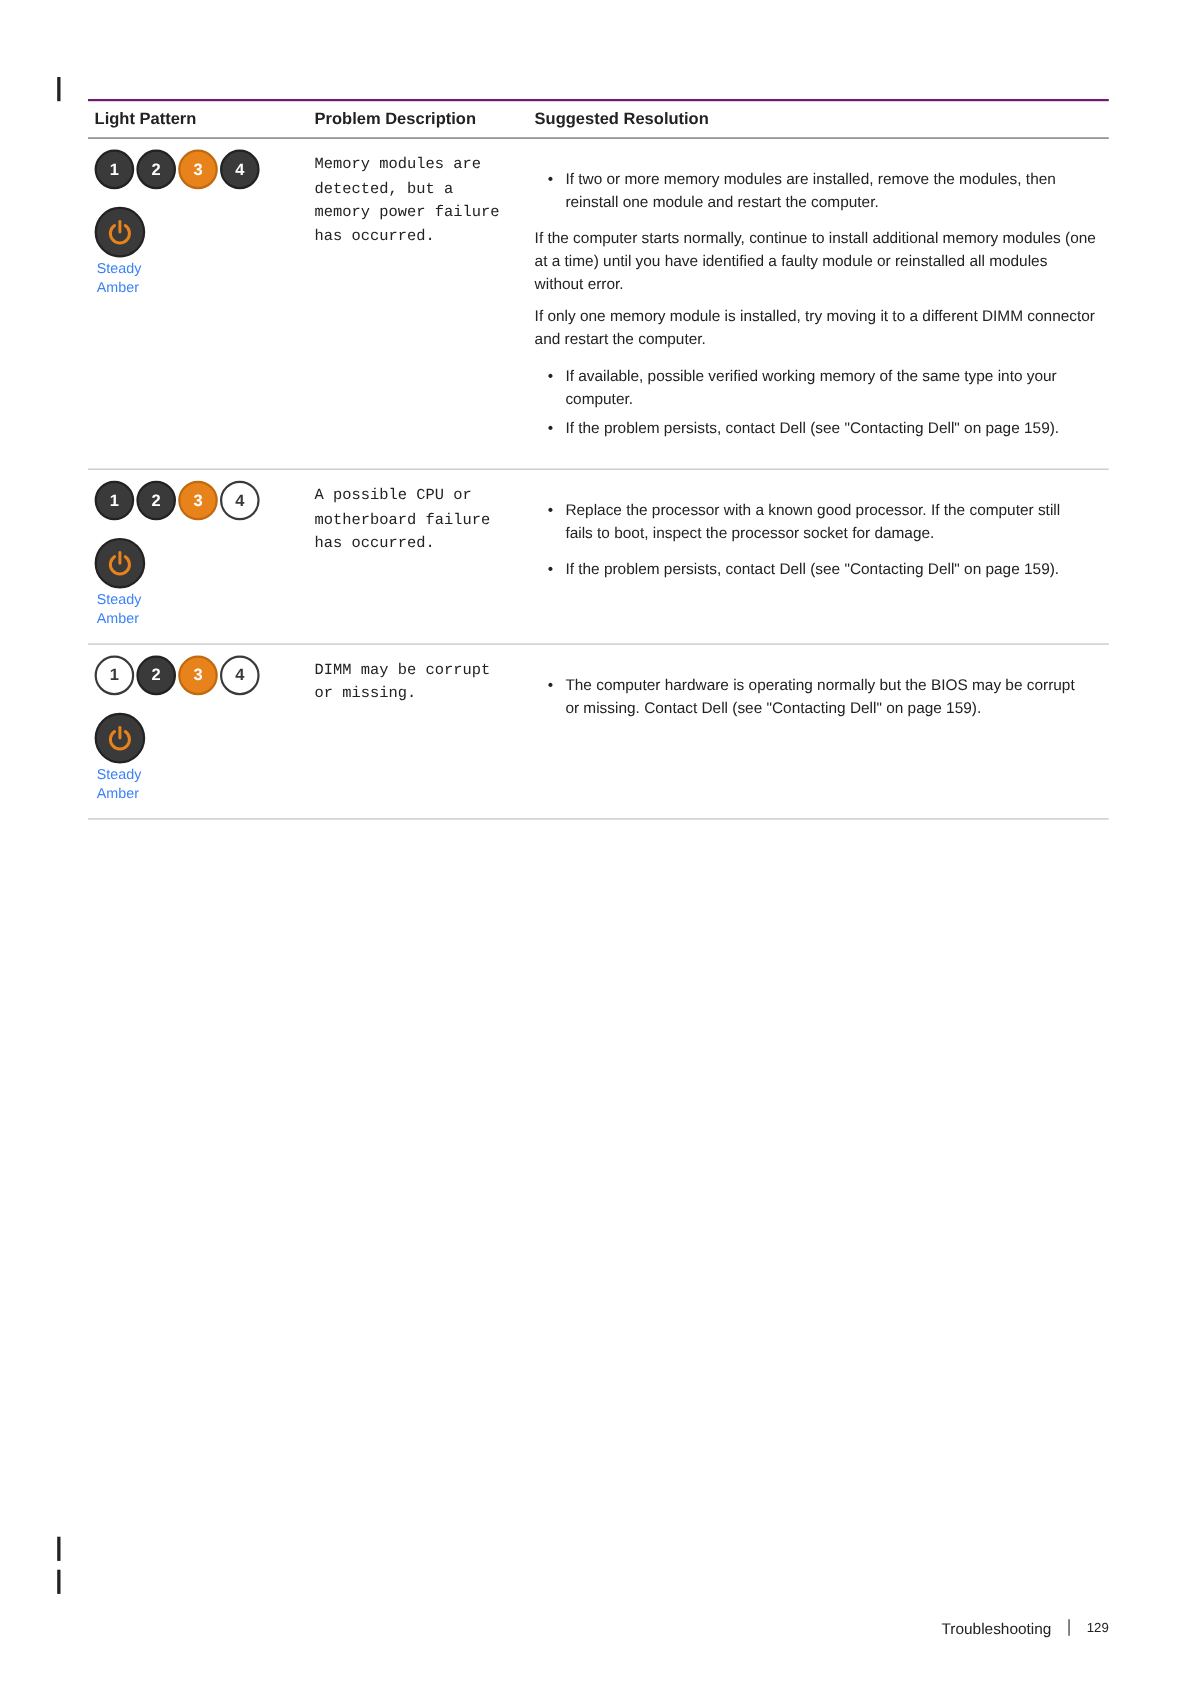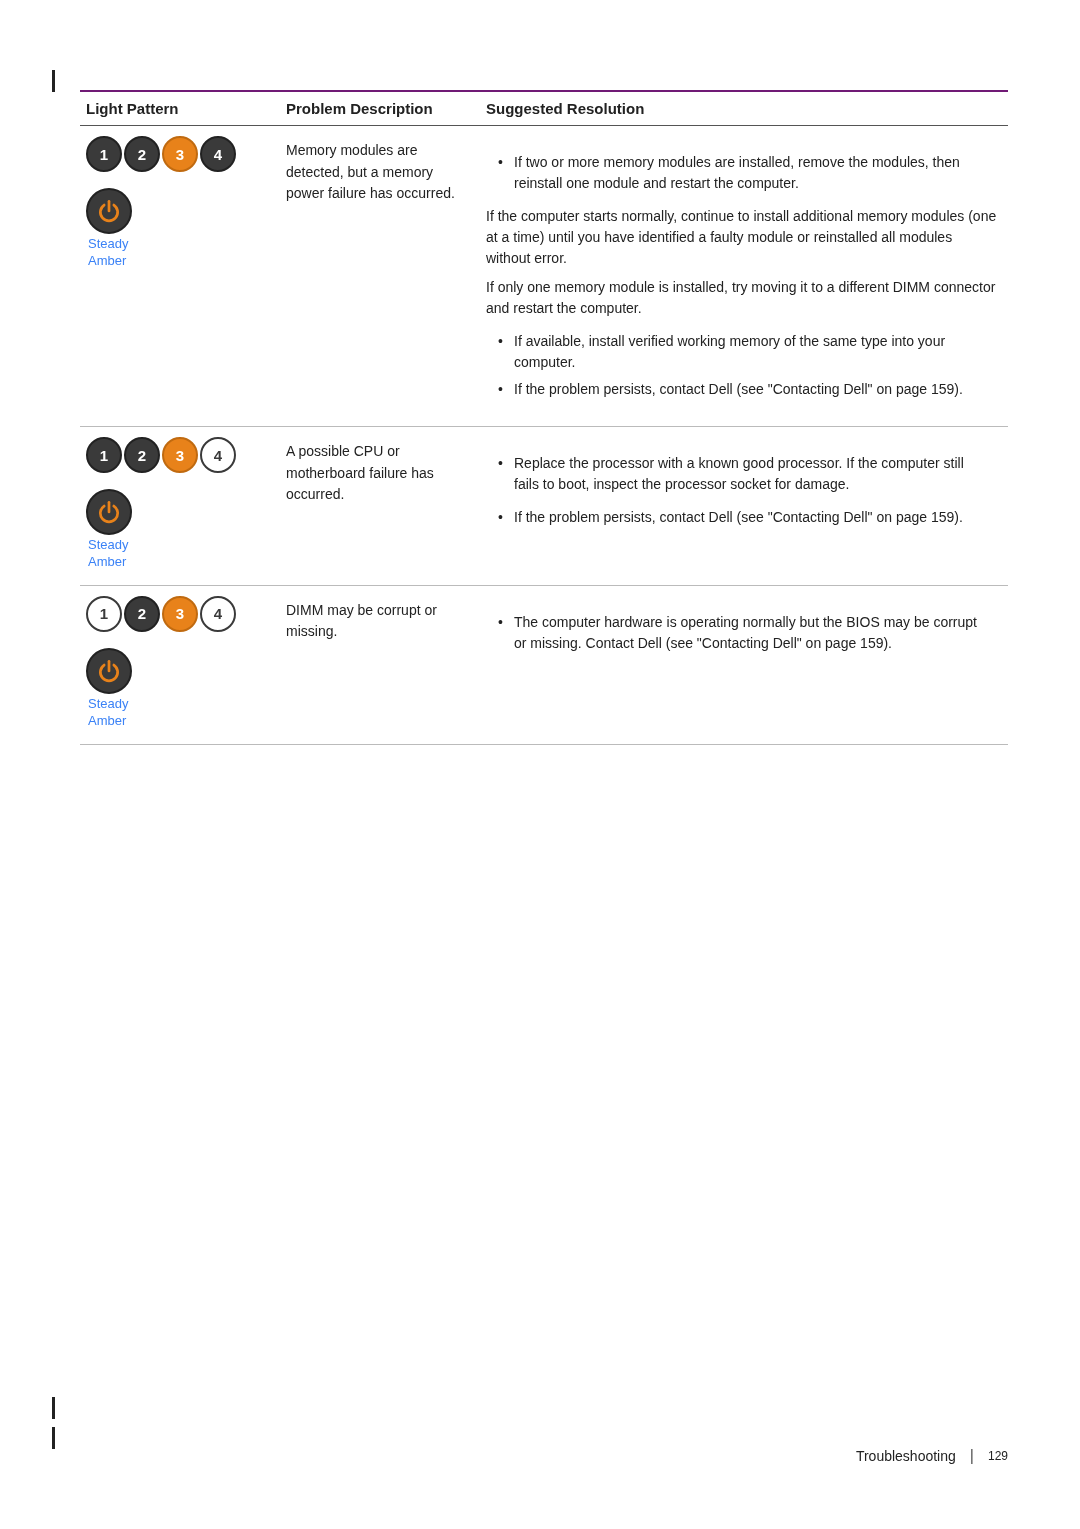--- a/index.html
+++ b/index.html
@@ -155,40 +155,41 @@
 
     .res-paragraph {
       font-size: 14px;
       line-height: 1.5;
       margin: 8px 0;
     }
 
     
     .page-footer {
       position: absolute;
-      bottom: 64px;
+      bottom: 40px;
       right: 72px;
       display: flex;
       align-items: center;
       gap: 14px;
       font-size: 14px;
       color: #222;
     }
     .page-footer .footer-sep {
       font-size: 16px;
       color: #555;
     }
     .page-footer .page-num {
       font-weight: normal;
       font-size: 12px;
     }
 
     .problem-desc {
       font-size: 14px;
       line-height: 1.55;
+      font-family: Liberation Mono, monospace;
     }
   </style>
 </head>
 <body>
 
 <div class="margin-bar-top"></div>
 <div class="margin-bar-bottom-1"></div>
 <div class="margin-bar-bottom-2"></div>
 
 <div class="page-content">
@@ -221,21 +222,21 @@
           <td>
             <p class="problem-desc">Memory modules are detected, but a memory power failure has occurred.</p>
           </td>
           <td>
             <ul class="res-list">
               <li>If two or more memory modules are installed, remove the modules, then reinstall one module and restart the computer.</li>
             </ul>
             <p class="res-paragraph">If the computer starts normally, continue to install additional memory modules (one at a time) until you have identified a faulty module or reinstalled all modules without error.</p>
             <p class="res-paragraph">If only one memory module is installed, try moving it to a different DIMM connector and restart the computer.</p>
             <ul class="res-list">
-              <li>If available, install verified working memory of the same type into your computer.</li>
+              <li>If available, possible verified working memory of the same type into your computer.</li>
               <li>If the problem persists, contact Dell (see "Contacting Dell" on page 159).</li>
             </ul>
           </td>
         </tr>
         <tr>
           <td><div class="led-row">
               <div class="led-circle" style="background: rgb(58, 58, 58); border-color: rgb(34, 34, 34); color: rgb(255, 255, 255);">1</div>
               <div class="led-circle" style="background: rgb(58, 58, 58); border-color: rgb(34, 34, 34); color: rgb(255, 255, 255);">2</div>
               <div class="led-circle" style="background: rgb(232, 130, 26); border-color: rgb(192, 106, 16); color: rgb(255, 255, 255);">3</div>
               <div class="led-circle" style="background: rgb(255, 255, 255); border-color: rgb(58, 58, 58); color: rgb(58, 58, 58);">4</div>

